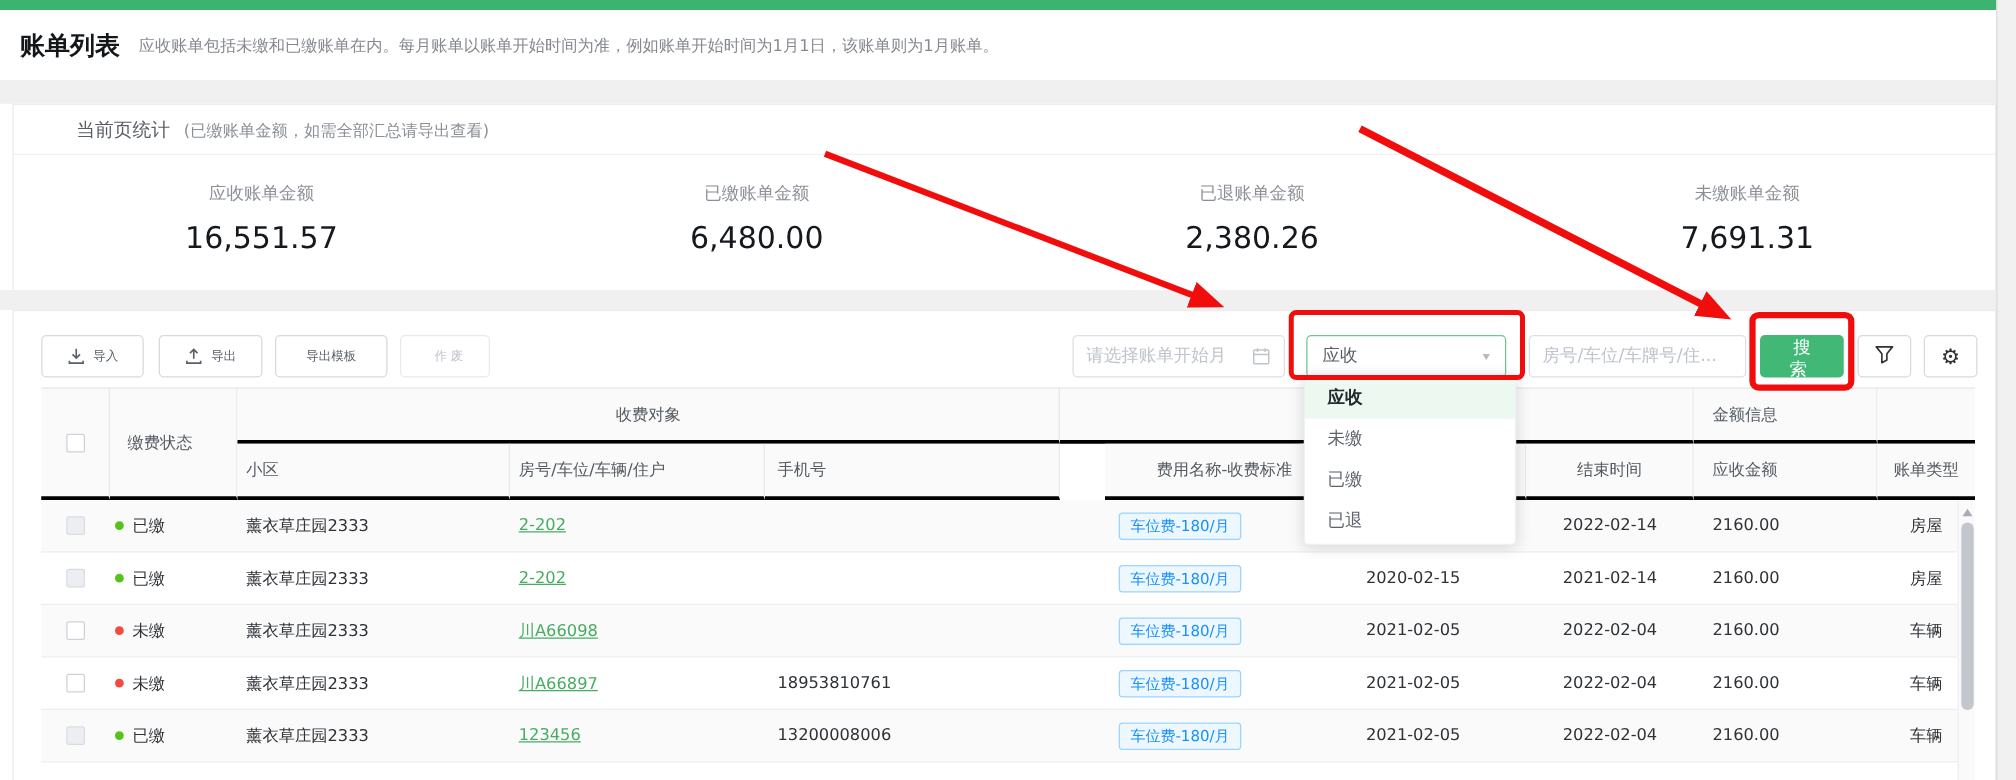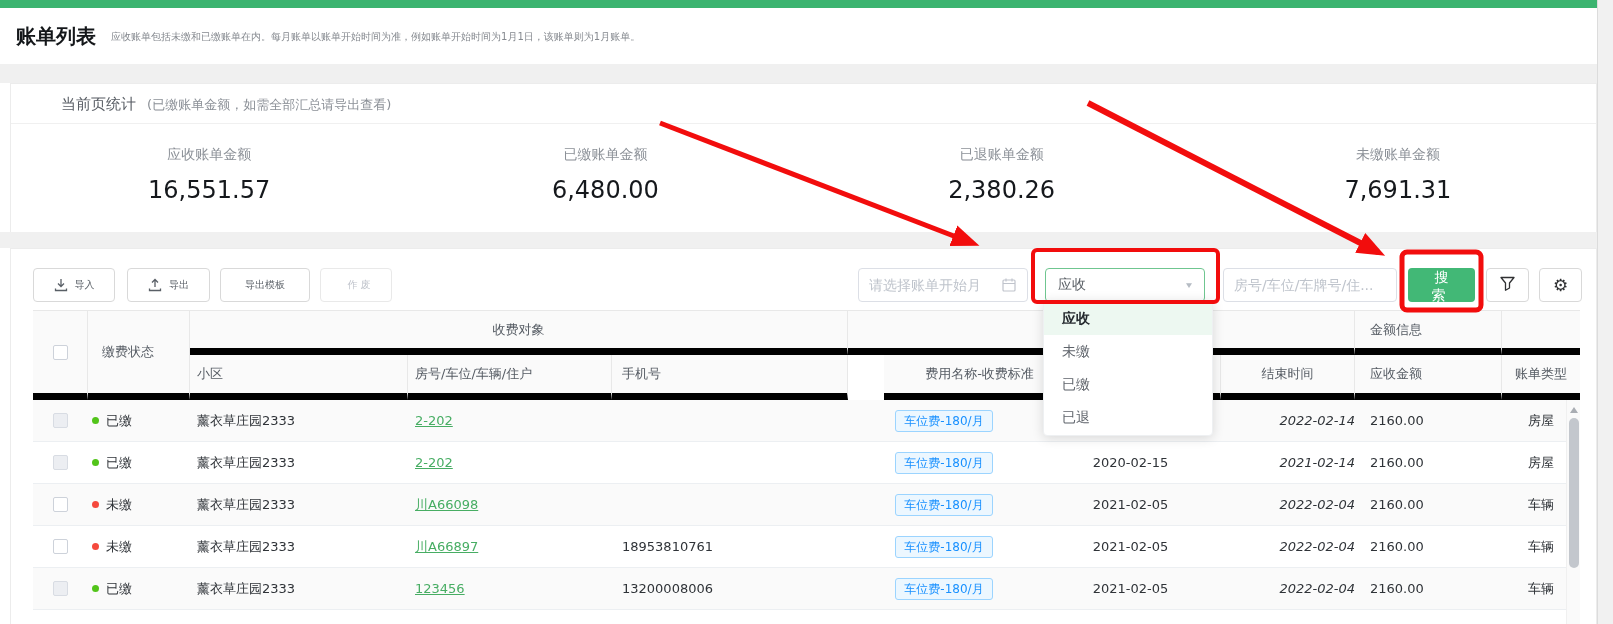--- a/index.html
+++ b/index.html
@@ -13,21 +13,21 @@
   body{
     width:1613px;height:624px;position:relative;overflow:hidden;background:#fff;
     font-family:"DejaVu Sans","Liberation Sans",sans-serif;color:#2f3338;
   }
   .abs{position:absolute;}
   
   .topbar{left:0;top:0;width:1613px;height:8px;background:var(--brand-green);}
   
   .pagehead{left:0;top:8px;width:1613px;height:56px;background:#fff;padding:15px 0 0 16px;}
   .page-title{font-size:20px;font-weight:700;color:#14171a;display:inline-block;vertical-align:middle;}
-  .page-sub{font-size:10px;color:#85898f;margin-left:10px;vertical-align:middle;}
+  .page-sub{font-size:13px;color:#85898f;margin-left:10px;vertical-align:middle;}
   .band{background:#f0f0f0;left:0;width:1613px;}
   .band1{top:64px;height:19px;}
   .band2{top:232px;height:16px;}
   
   .stats-card{left:10px;top:83px;width:1587px;height:149px;background:#fff;border:1px solid #ececec;border-bottom:none;}
   .stats-head{height:40px;line-height:40px;padding-left:50px;border-bottom:1px solid #f0f0f0;}
   .stats-title{font-size:15px;color:#585d64;}
   .stats-note{font-size:13px;color:#8b9097;margin-left:6px;}
   .stats-body{display:flex;height:108px;}
   .stat{flex:1;text-align:center;padding-top:22px;}
@@ -47,38 +47,38 @@
        font-size:14px;color:#5b6066;display:flex;align-items:center;padding:0 12px;cursor:pointer;}
   .sel .chev{margin-left:auto;color:#b6bcc4;font-size:12px;transform:scaleY(.8);}
   .cal-ico{position:absolute;color:#c0c4cc;}
   .search-btn{position:absolute;left:1408px;top:268px;width:67px;height:34px;background:var(--button-green);
        border:none;border-radius:4px;color:#fff;font-size:14px;letter-spacing:6px;text-indent:6px;cursor:pointer;font-family:inherit;}
   .icon-btn{position:absolute;top:268px;width:43px;height:34px;border:1px solid #d9d9d9;border-radius:4px;background:#fff;
        display:flex;align-items:center;justify-content:center;cursor:pointer;color:#303133;}
   
   .table{left:33px;top:310px;width:1547px;}
   .thead{position:relative;height:90px;font-size:13px;color:#555b63;}
-  .th{position:absolute;background:#fafafa;border-right:1px solid #e8e8e8;border-bottom:7px solid #000000;
+  .th{position:absolute;background:#fafafa;border-right:1px solid #e8e8e8;border-bottom:3px solid #000000;
       display:flex;align-items:center;}
   .th.top{border-top:1px solid #e8e8e8;}
   .th.center{justify-content:center;}
   .th.padl{padding-left:15px;}
   .th.padl7{padding-left:7px;}
   .tbody{position:relative;}
   .tr{display:flex;height:42px;border-bottom:1px solid #eceff2;align-items:center;font-size:13px;}
   .tr.odd{background:#fafafa;}
   .td{height:100%;display:flex;align-items:center;}
   .c0{width:55px;justify-content:center;}
   .c1{width:102px;padding-left:4px;gap:7px;}
   .c2{width:218px;padding-left:7px;}
   .c3{width:204px;padding-left:7px;}
   .c4{width:236px;padding-left:10px;}
   .c5{width:192px;justify-content:center;}
   .c6{width:181px;justify-content:center;}
-  .c7{width:134px;justify-content:flex-end;font-style:italic;}
+  .c7{width:134px;justify-content:center;}
   .c8{width:147px;padding-left:15px;}
   .c9{width:78px;justify-content:center;}
   .cb{width:15px;height:15px;border:1px solid #cdd2da;border-radius:2px;background:#fff;cursor:pointer;}
   .cb.dis{background:#eceef2;border-color:#d8dce3;}
   .dot{width:7px;height:7px;border-radius:50%;display:inline-block;}
   .dot.green{background:var(--paid-dot);}
   .dot.red{background:var(--unpaid-dot);}
   .room-link{color:var(--link-green);text-decoration:underline;cursor:pointer;}
   .tag{font-size:12px;color:var(--tag-blue);background:var(--tag-blue-bg);border:1px solid var(--tag-blue-border);
        border-radius:3px;padding:2px 8px;line-height:16px;}

